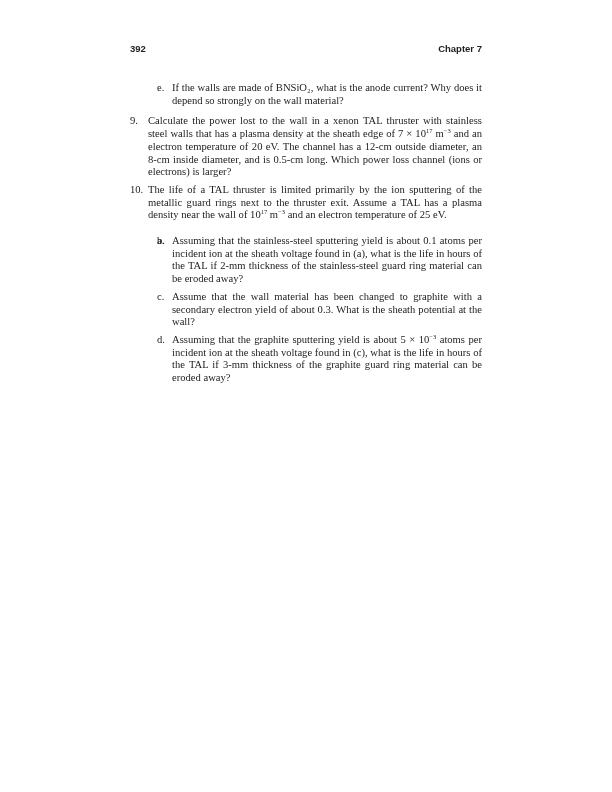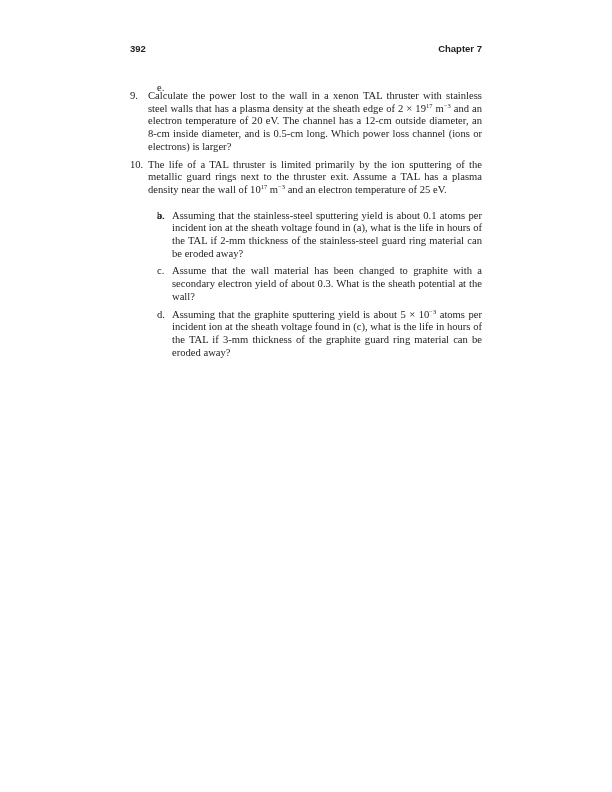--- a/index.html
+++ b/index.html
@@ -20,25 +20,26 @@
 <body>
 
 <div class="page">
   <div class="hdr hdr-left">392</div>
   <div class="hdr hdr-right">Chapter 7</div>
 
   <div class="body">
 
     <div class="sub first-e">
       <span class="num">e.</span>
+      <span>If the walls are made of BNSiO₂, what is the anode current?  Why does it depend so strongly on the wall material?</span>
     </div>
 
     <div class="item">
       <span class="num">9.</span>
-      <span>Calculate the power lost to the wall in a xenon TAL thruster with stainless steel walls that has a plasma density at the sheath edge of 2 × 19</span><sup>17</sup><span> m</span><sup>−3</sup><span> and an electron temperature of 20 eV.  The channel has a 12-cm outside diameter, an 8-cm inside diameter, and is 0.5-cm long.  Which power loss channel (ions or electrons) is larger?</span>
+      <span>Calculate the power lost to the wall in a xenon TAL thruster with stainless steel walls that has a plasma density at the sheath edge of 7 × 10</span><sup>17</sup><span> m</span><sup>−3</sup><span> and an electron temperature of 20 eV.  The channel has a 12-cm outside diameter, an 8-cm inside diameter, and is 0.5-cm long.  Which power loss channel (ions or electrons) is larger?</span>
     </div>
 
     <div class="item" style="margin-bottom:13px;">
       <span class="num">10.</span>
       <span>The life of a TAL thruster is limited primarily by the ion sputtering of the metallic guard rings next to the thruster exit.  Assume a TAL has a plasma density near the wall of 10</span><sup>17</sup><span> m</span><sup>−3</sup><span> and an electron temperature of 25 eV.</span>
     </div>
 
     <div class="sub">
       <span class="num">a.</span>
     </div>

